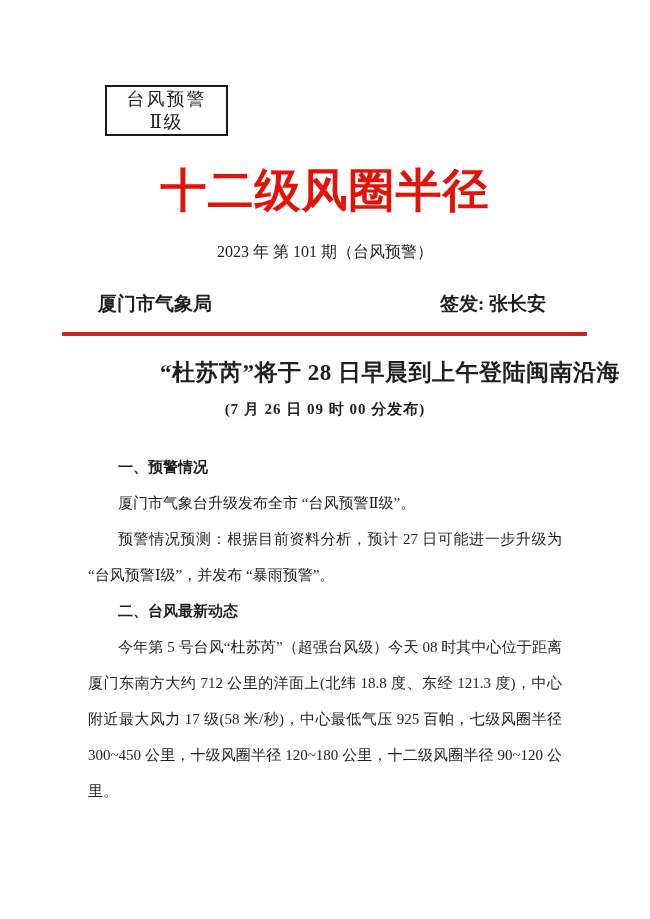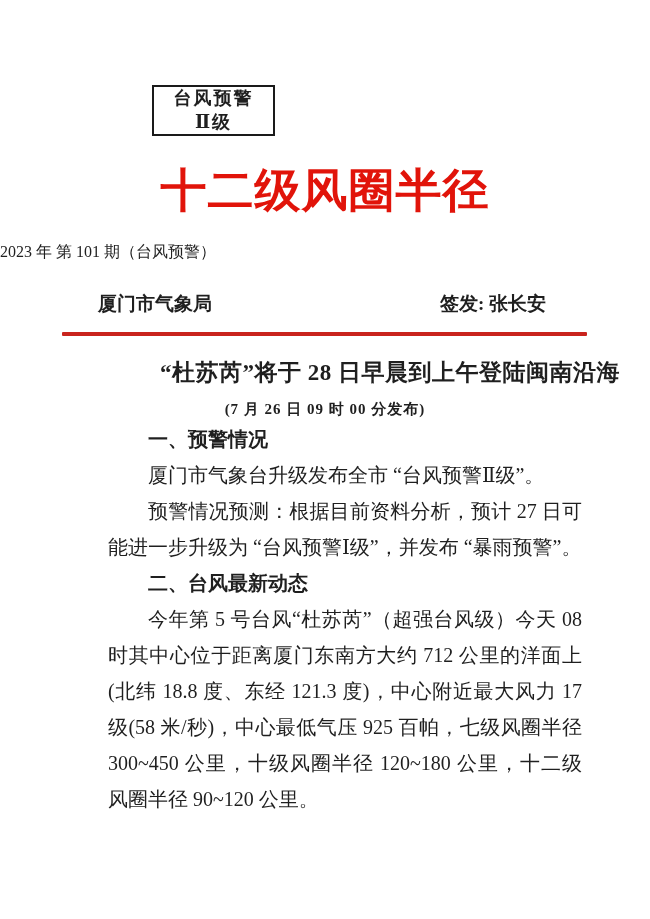--- a/index.html
+++ b/index.html
@@ -13,35 +13,34 @@
     width:650px;height:919px;
     background:#ffffff;
     color:var(--ink);
     font-family:"Liberation Serif","DejaVu Serif",serif;
     overflow:hidden;
   }
   .badge{
     position:absolute;left:105px;top:85px;
     width:119px;height:47px;
     border:2px solid #1a1a1a;
-    display:flex;flex-direction:column;justify-content:space-between;align-items:center;
-    font-weight:700;font-size:18px;line-height:23px;letter-spacing:2px;
+    display:flex;flex-direction:column;justify-content:flex-end;align-items:center;
+    font-weight:400;font-size:18px;line-height:23px;letter-spacing:2px;
     text-align:center;
-    margin-left:47px;
   }
   .title{
     position:absolute;left:0;right:0;top:163px;
     text-align:center;
     color:var(--title-red);
     font-size:46px;font-weight:700;line-height:56px;
     letter-spacing:1px;
   }
   .issue{
     position:absolute;left:0;right:0;top:242px;
-    font-size:16px;line-height:20px;
+    text-align:center;font-size:16px;line-height:20px;
   }
   .agency-row{
     position:absolute;left:98px;right:104px;top:293px;
     display:flex;justify-content:space-between;
     font-size:19px;font-weight:700;line-height:22px;
   }
   .rule{
     position:absolute;left:62px;top:332px;
     width:525px;height:4px;
     background:var(--rule-red);
@@ -51,24 +50,23 @@
     position:absolute;left:30px;right:30px;top:357px;
     text-align:right;font-size:23px;font-weight:700;line-height:32px;
     letter-spacing:0.5px;
   }
   .pubtime{
     position:absolute;left:0;right:0;top:399px;
     text-align:center;font-size:15px;font-weight:600;line-height:20px;
     letter-spacing:1px;
   }
   .doc-body{
-    position:absolute;left:88px;top:421px;width:474px;
-    font-size:20px;line-height:36px;
+    position:absolute;left:88px;top:449px;width:474px;
+    font-size:15px;line-height:36px;
     text-align:justify;
-    margin-left:20px;
   }
   .para{margin:0;text-indent:2em;}
   .head{font-weight:700;font-family:"Liberation Sans","DejaVu Sans",sans-serif;}
   .b{font-weight:400;}
 </style>
 </head>
 <body>
 
 <div class="page">
 

